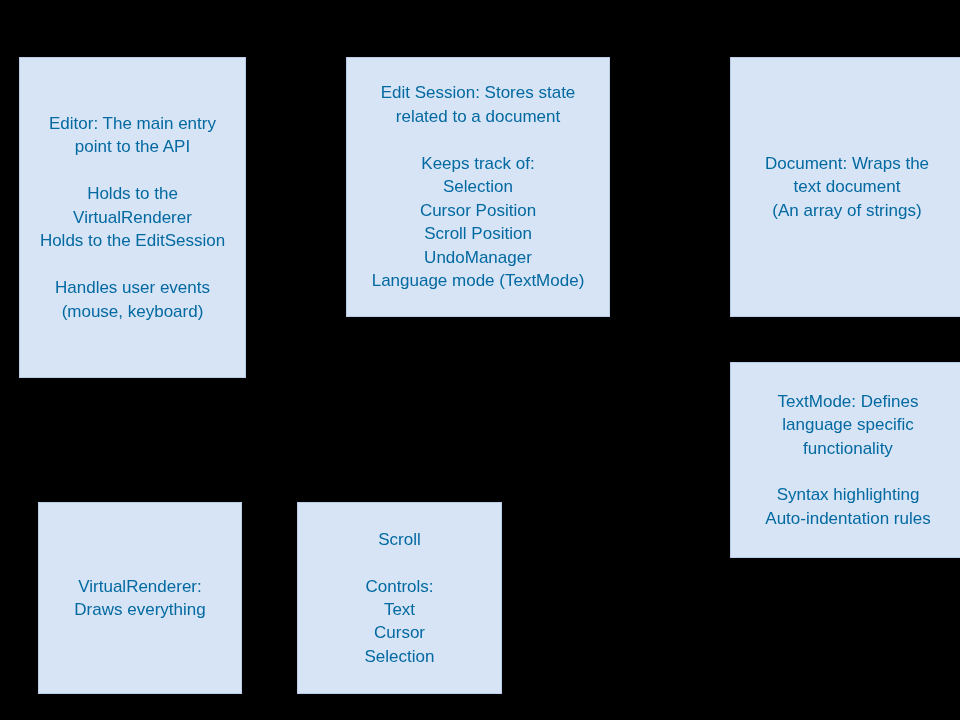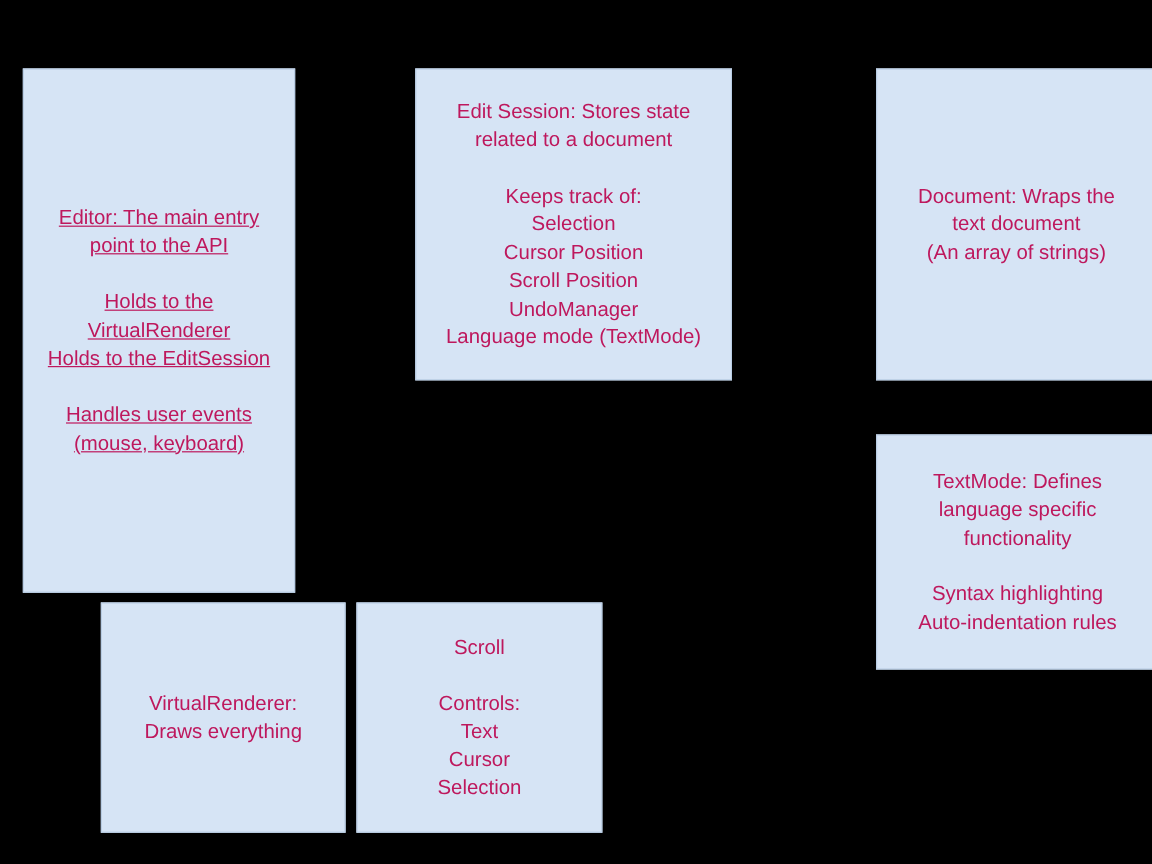--- a/index.html
+++ b/index.html
@@ -17,38 +17,38 @@
   #canvas {
     position: relative;
     width: 960px;
     height: 720px;
     background: #000000;
   }
   .node {
     position: absolute;
     background: #d6e4f5;
     border: 1px solid #b9cde4;
-    color: #be185d;
+    color: #0369a1;
     display: flex;
     align-items: center;
     justify-content: center;
     text-align: center;
     box-sizing: border-box;
   }
   .node .node-text {
     white-space: pre-line;
     line-height: 1.38;
     font-size: 17px;
     padding: 2px 6px;
   }
-  .node-editor        { left: 19px;  top: 57px;  width: 227px; height: 437px; text-decoration: underline; }
+  .node-editor        { left: 19px;  top: 57px;  width: 227px; height: 321px; }
   .node-editsession   { left: 346px; top: 57px;  width: 264px; height: 260px; }
   .node-document      { left: 730px; top: 57px;  width: 234px; height: 260px; }
   .node-textmode      { left: 730px; top: 362px; width: 236px; height: 196px; }
-  .node-virtualrenderer { left: 38px;  top: 502px; width: 204px; height: 192px; margin-left: 46px; }
+  .node-virtualrenderer { left: 38px;  top: 502px; width: 204px; height: 192px; }
   .node-layers        { left: 297px; top: 502px; width: 205px; height: 192px; }
 </style>
 </head>
 <body>
 
 <div id="canvas">
 
   <div class="node node-editor">
     <span class="node-text">Editor: The main entry
 point to the API

